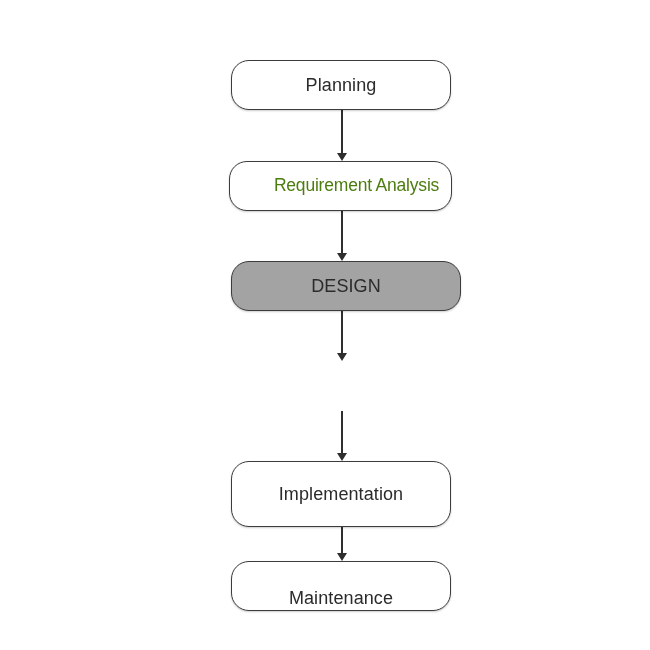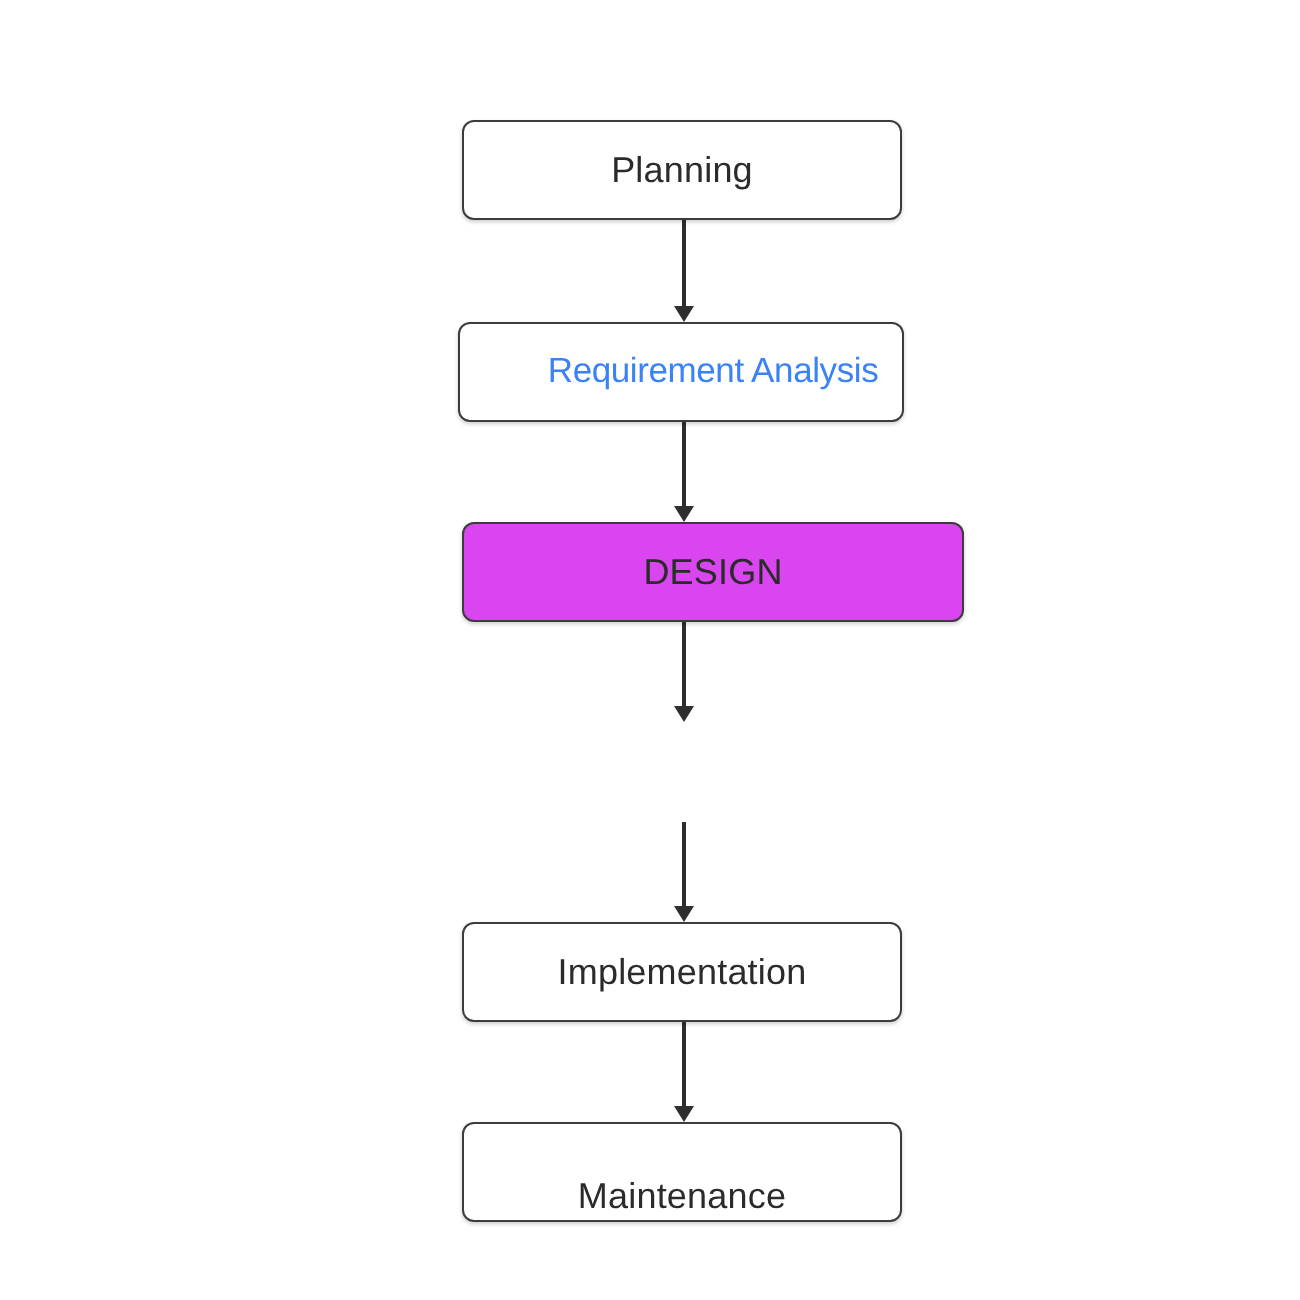--- a/index.html
+++ b/index.html
@@ -22,21 +22,21 @@
     left: 0;
     top: 0;
     width: 650px;
     height: 650px;
   }
   .node {
     position: absolute;
     box-sizing: border-box;
     background: #ffffff;
     border: 1.5px solid #3c3c3c;
-    border-radius: 6px;
+    border-radius: 18px;
     box-shadow: 0 1px 2px rgba(0,0,0,0.20);
     display: flex;
     align-items: center;
     justify-content: center;
   }
   .node-label {
     font-family: "Liberation Sans", sans-serif;
     font-size: 18px;
     line-height: 1;
     color: #2b2b2b;
@@ -91,25 +91,25 @@
         <div class="conn-head" style="top: 42px; border-top-color: rgb(46, 46, 46);"></div>
       </div>
       <div class="connector" style="left: 341px; top: 511px; height: 50px;">
         <div class="conn-line" style="height: 43px; background: rgb(46, 46, 46);"></div>
         <div class="conn-head" style="top: 42px; border-top-color: rgb(46, 46, 46);"></div>
       </div>
       <div class="node" style="left: 231px; top: 60px; width: 220px; height: 50px; background: rgb(255, 255, 255); border-color: rgb(60, 60, 60);">
         <span class="node-label" style="color: rgb(43, 43, 43);">Planning</span>
       </div>
       <div class="node compact" style="left: 229px; top: 161px; width: 223px; height: 50px; background: rgb(255, 255, 255); border-color: rgb(60, 60, 60);">
-        <span class="node-label" style="color: #3b82f6; margin-left: 32px;">Requirement Analysis</span>
+        <span class="node-label" style="color: #4d7c0f; margin-left: 32px;">Requirement Analysis</span>
       </div>
-      <div class="node" style="left: 231px; top: 261px; width: 251px; height: 50px; background: #d946ef; border-color: rgb(60, 60, 60);">
+      <div class="node" style="left: 231px; top: 261px; width: 230px; height: 50px; background: #a3a3a3; border-color: rgb(60, 60, 60);">
         <span class="node-label" style="color: rgb(43, 43, 43);">DESIGN</span>
       </div>
-      <div class="node" style="left: 231px; top: 461px; width: 220px; height: 50px; background: rgb(255, 255, 255); border-color: rgb(60, 60, 60);">
+      <div class="node" style="left: 231px; top: 461px; width: 220px; height: 66px; background: rgb(255, 255, 255); border-color: rgb(60, 60, 60);">
         <span class="node-label" style="color: rgb(43, 43, 43);">Implementation</span>
       </div>
       <div class="node" style="left: 231px; top: 561px; width: 220px; height: 50px; background: rgb(255, 255, 255); border-color: rgb(60, 60, 60);">
         <span class="node-label" style="color: rgb(43, 43, 43); margin-top: 24px;">Maintenance</span>
       </div>
     </div>
 </div>
 
 </body></html>

